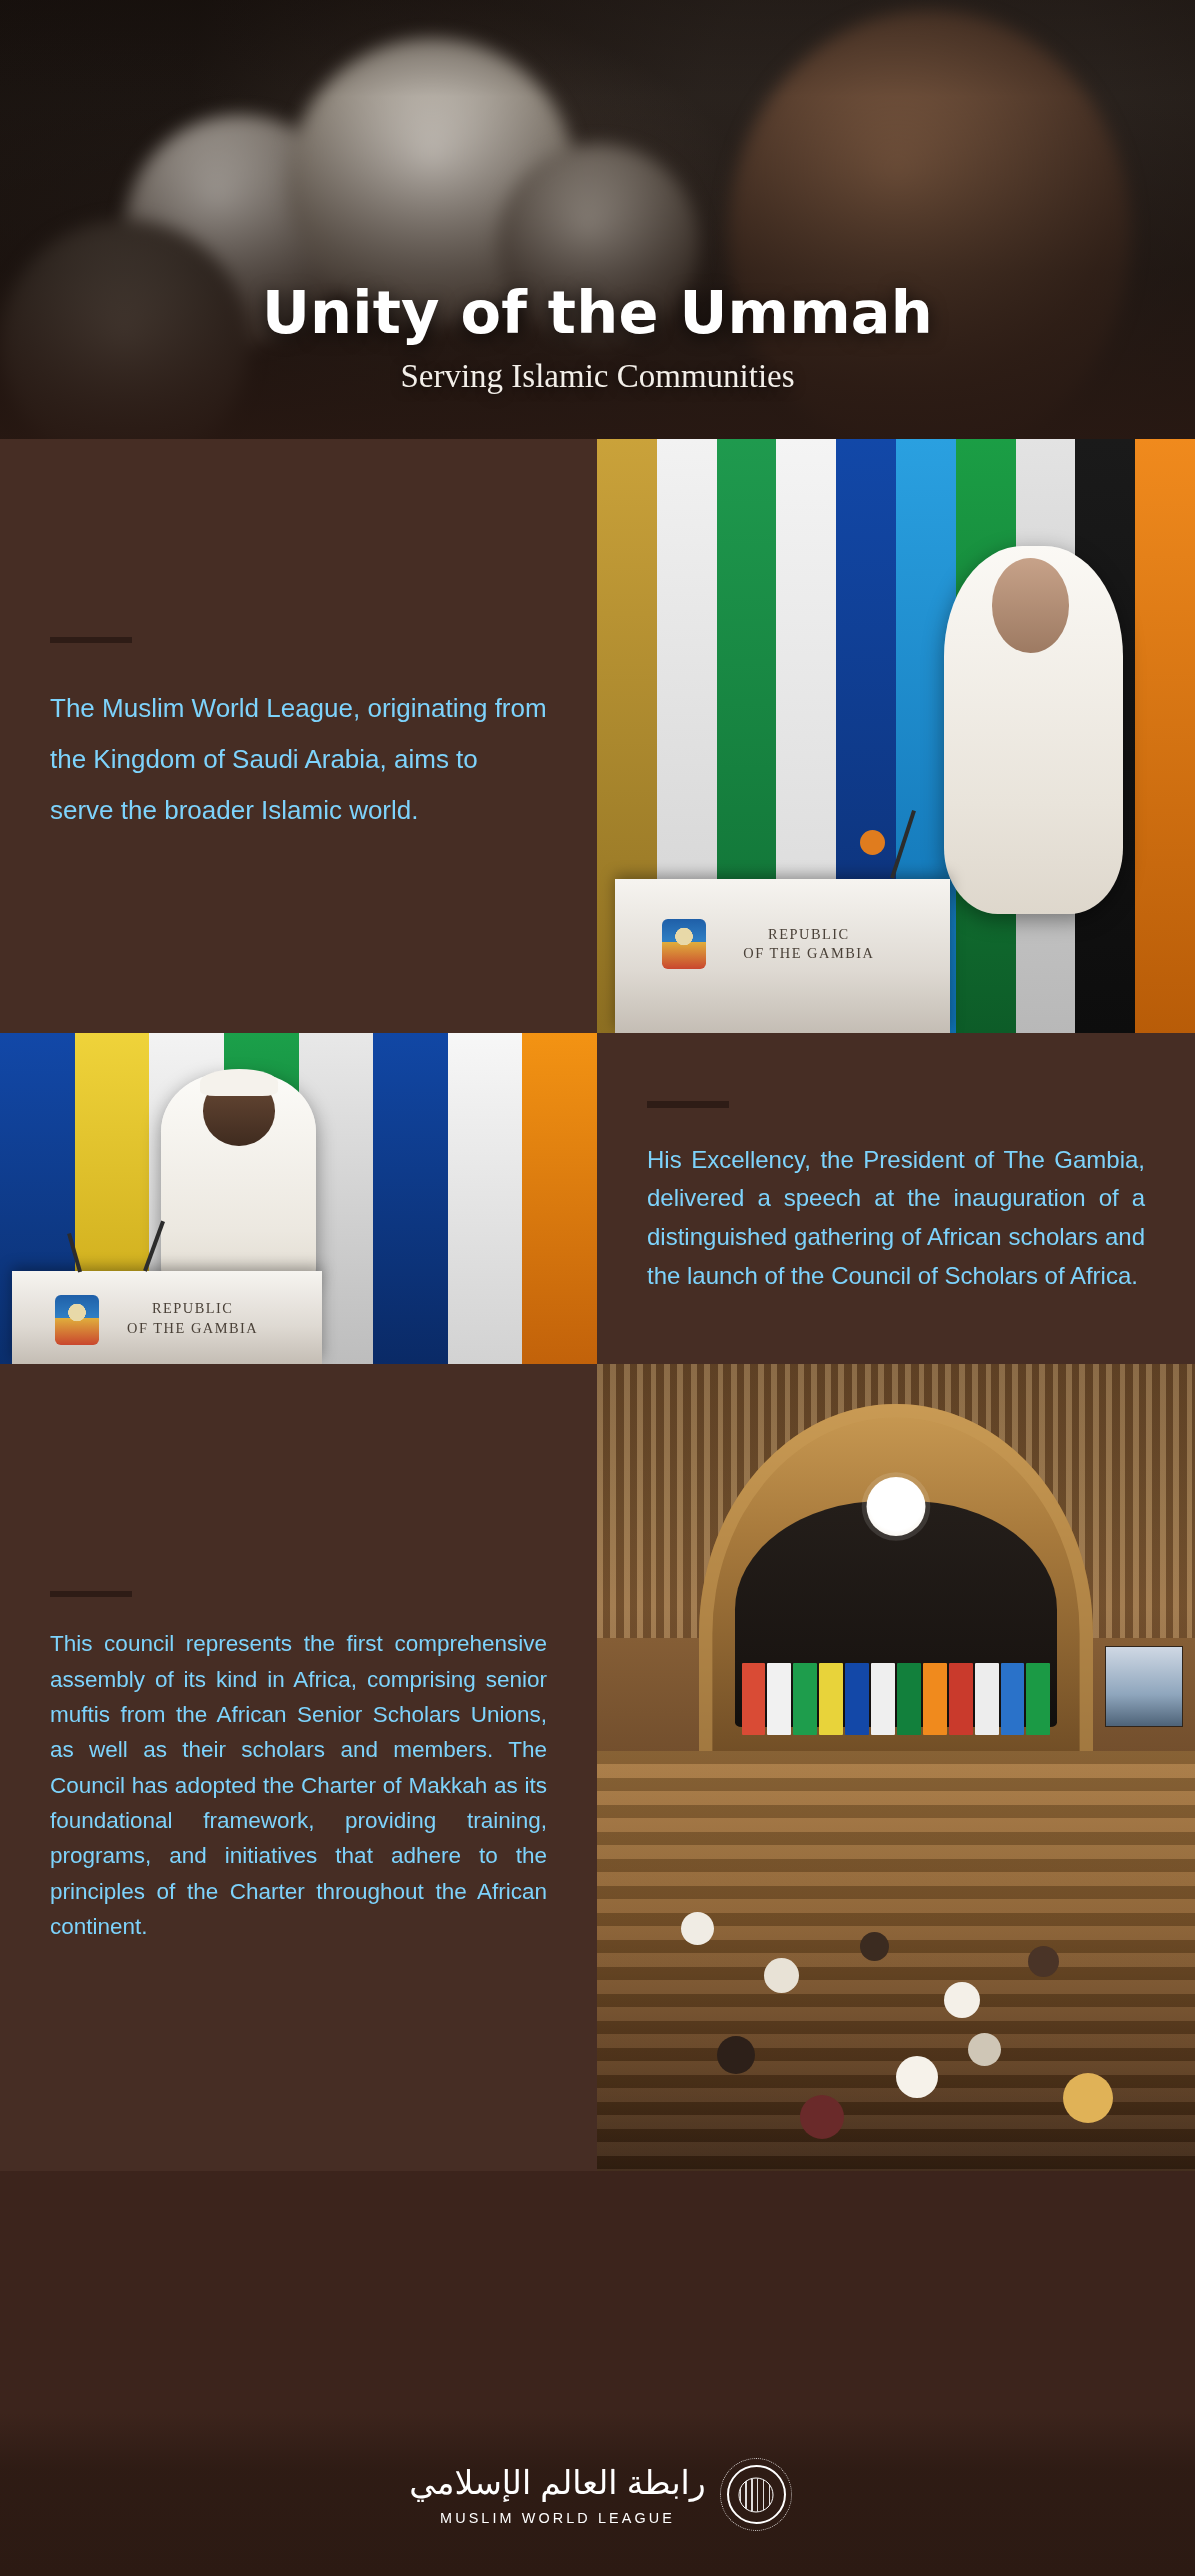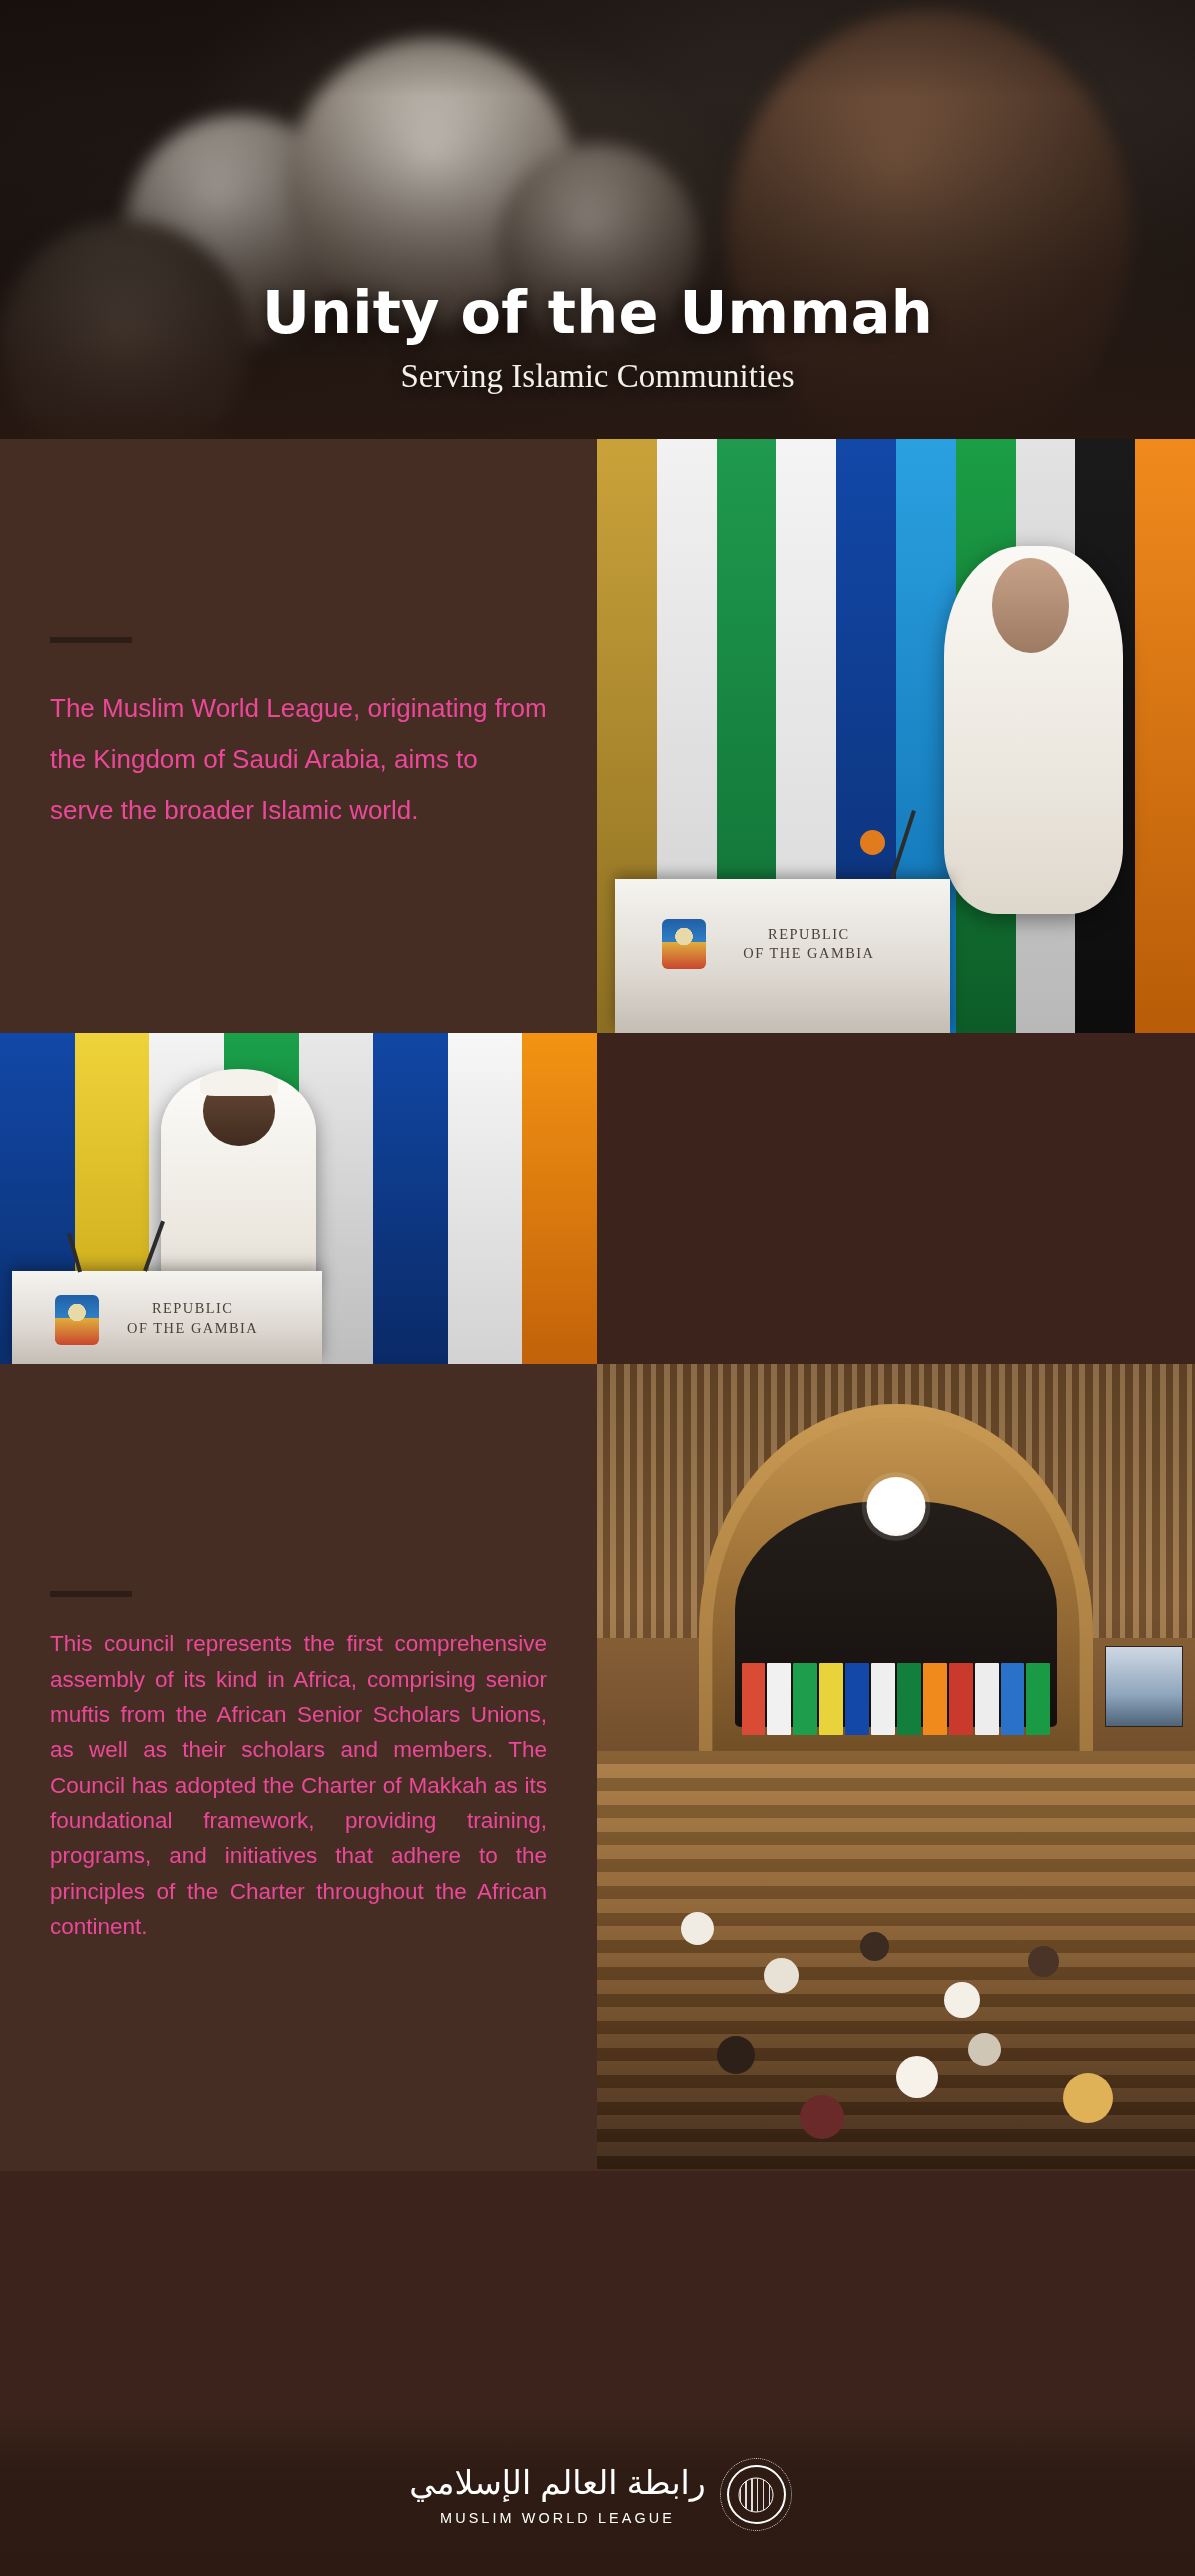--- a/index.html
+++ b/index.html
@@ -81,21 +81,21 @@
   }
   .rule {
     width: 82px;
     height: 6.7px;
     background: #2e1c16;
     margin-bottom: 40px;
   }
   .body-text {
     font-size: 26px;
     line-height: 1.95;
-    color: #ec4899;
+    color: #7dd3fc;
   }
 
   .r1-left { width: 597px; height: 594px; }
   .r1-right { width: 598px; height: 594px; position: relative; overflow: hidden; background: #1d1a16; }
 
   
   .flags { position: absolute; inset: 0; display: flex; }
   .flags > div { flex: 1; height: 100%; }
   .podium {
     position: absolute;
@@ -326,20 +326,24 @@
       <div style="position:absolute;left:33.5%;top:11%;width:13%;height:8%;border-radius:50% 50% 20% 20%;background:#f5f2ec"></div>
       <div class="podium" style="left:2%;bottom:0;width:52%;height:28%">
         <div class="crest"></div>
         <div class="podium-label">
           <div>REPUBLIC</div>
           <div>OF THE GAMBIA</div>
         </div>
       </div>
       <div class="mic" style="left:24%;bottom:28%;height:16%;transform:rotate(20deg)"></div>
       <div class="mic" style="left:13%;bottom:28%;height:12%;transform:rotate(-16deg)"></div>
+    </div>
+    <div class="panel-text r2-right">
+      <div class="rule" style="margin-bottom:33px"></div>
+      <div class="body-text justify">His Excellency, the President of The Gambia, delivered a speech at the inauguration of a distinguished gathering of African scholars and the launch of the Council of Scholars of Africa.</div>
     </div>
   </div>
 
   <div class="row">
     <div class="panel-text r3-left">
       <div class="rule" style="margin-bottom:29px"></div>
       <div class="body-text small">This council represents the first comprehensive assembly of its kind in Africa, comprising senior muftis from the African Senior Scholars Unions, as well as their scholars and members. The Council has adopted the Charter of Makkah as its foundational framework, providing training, programs, and initiatives that adhere to the principles of the Charter throughout the African continent.</div>
     </div>
     <div class="r3-right">
       <div class="hall-bg"></div>

